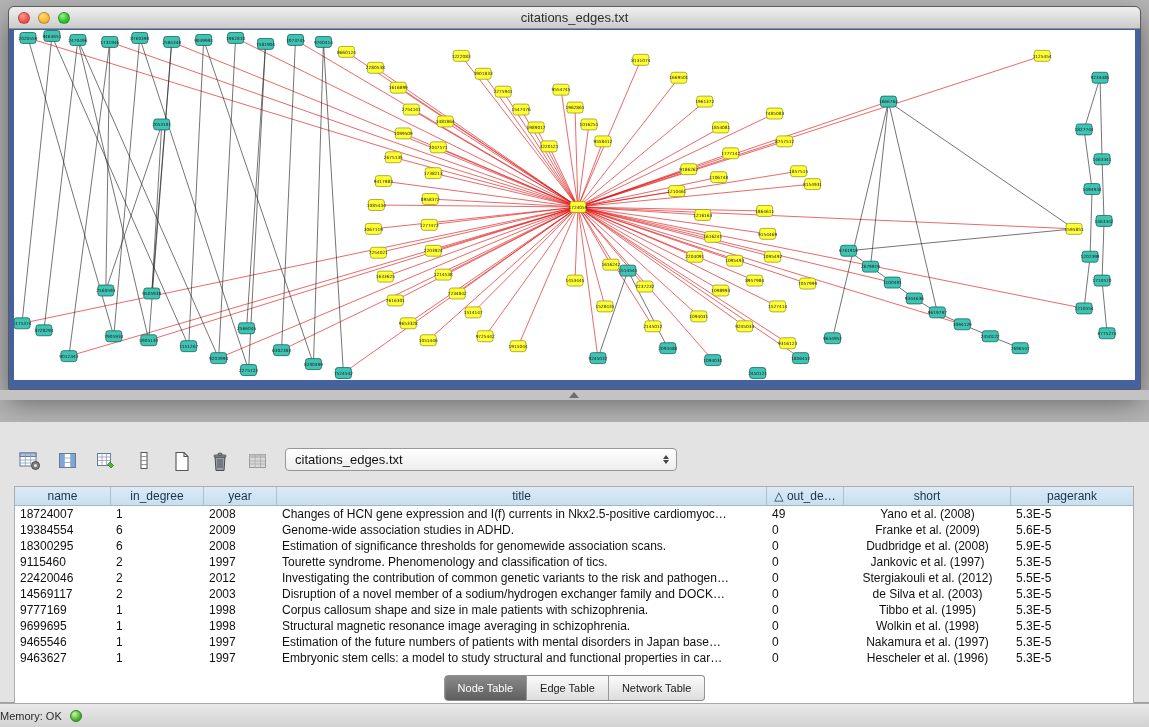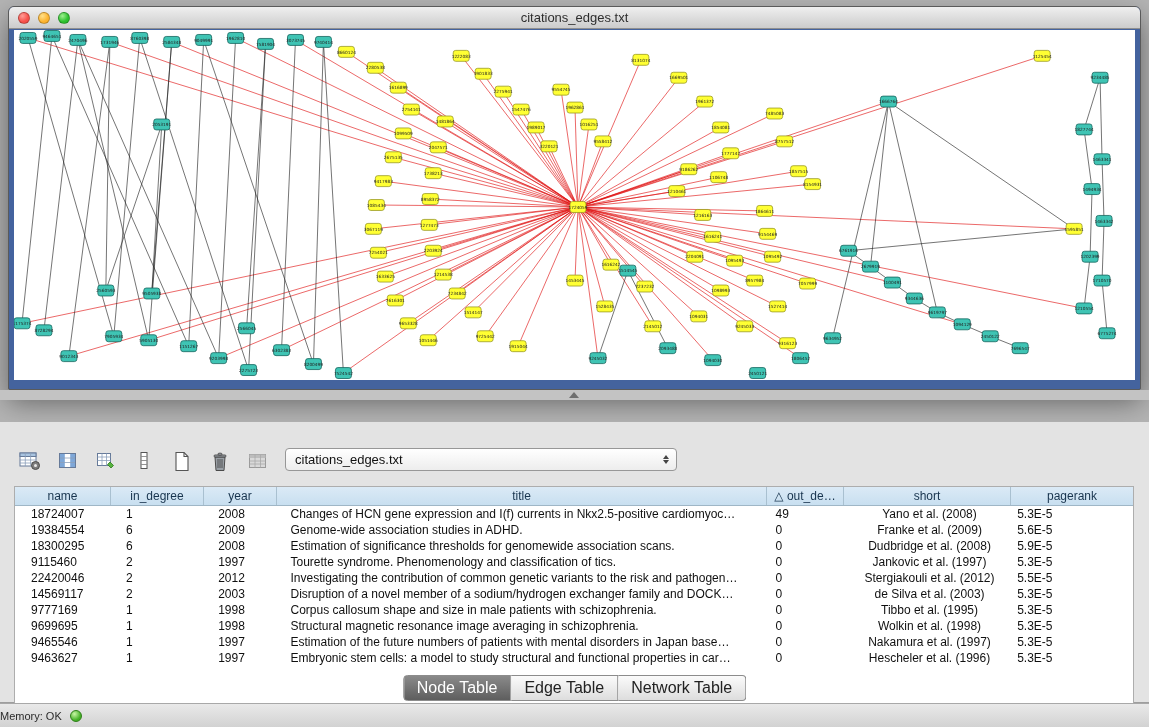--- a/index.html
+++ b/index.html
@@ -51,30 +51,30 @@
            display:flex; align-items:center; font-size:13px; color:#111; padding-left:9px; }
   .combo-arrows { margin-left:auto; margin-right:7px; display:flex; flex-direction:column; gap:1px; align-items:center; }
   .combo-arrows i { display:block; width:0; height:0; border-left:3.5px solid transparent; border-right:3.5px solid transparent; }
   .combo-arrows .up { border-bottom:4px solid #444; }
   .combo-arrows .dn { border-top:4px solid #444; }
 
   .dtable { position:absolute; left:14px; top:64px; width:1120px; height:236px; background:#ffffff; border:1px solid #adadad; overflow:hidden; }
   .thead { display:flex; height:19px; background:linear-gradient(#dbeaf6,#c8dff0); border-bottom:1px solid #9fb6c6; }
   .thcell { font-size:12px; color:#18344e; display:flex; align-items:center; justify-content:center;
             border-right:1px solid #a9c0d0; height:100%; overflow:hidden; white-space:nowrap; }
-  .trow { display:flex; height:16px;padding-left:11px; }
+  .trow { display:flex; height:16px; }
   .tcell { font-size:12px; color:#101010; padding-left:5px; display:flex; align-items:center;
            overflow:hidden; white-space:nowrap; height:100%; }
   .c0,.h0 { width:96px; }  .c1,.h1 { width:93px; }  .c2,.h2 { width:73px; }
   .c3,.h3 { width:490px; } .c4,.h4 { width:77px; }  .c5,.h5 { width:167px; }
   .c6,.h6 { width:122px; border-right:none; }
   .c5 { justify-content:center; padding-left:0; }
 
   .tabs { position:absolute; left:50%; top:253px; transform:translateX(-50%); display:flex; }
-  .tab { font-size:16px; height:19px; display:flex; align-items:center; padding:12px 13px;
+  .tab { font-size:11px; height:19px; display:flex; align-items:center; padding:12px 13px;
          border:1px solid #8c8c8c; border-left:none; background:linear-gradient(#fbfbfb,#dddddd); color:#222; }
   .tab.first { border-left:1px solid #8c8c8c; border-radius:4px 0 0 4px; }
   .tab.last  { border-radius:0 4px 4px 0; }
   .tab.selected { background:linear-gradient(#8a8a8a,#5e5e5e); color:#ffffff; }
 
   
   .statusbar { position:absolute; left:0; top:703px; width:100%; height:24px;
                background:linear-gradient(#e9e9e9,#d2d2d2); border-top:1px solid #a8a8a8;
                display:flex; align-items:center; justify-content:flex-start; }
   .mem-label { font-size:11px; color:#2b2b2b; margin-right:8px; }

